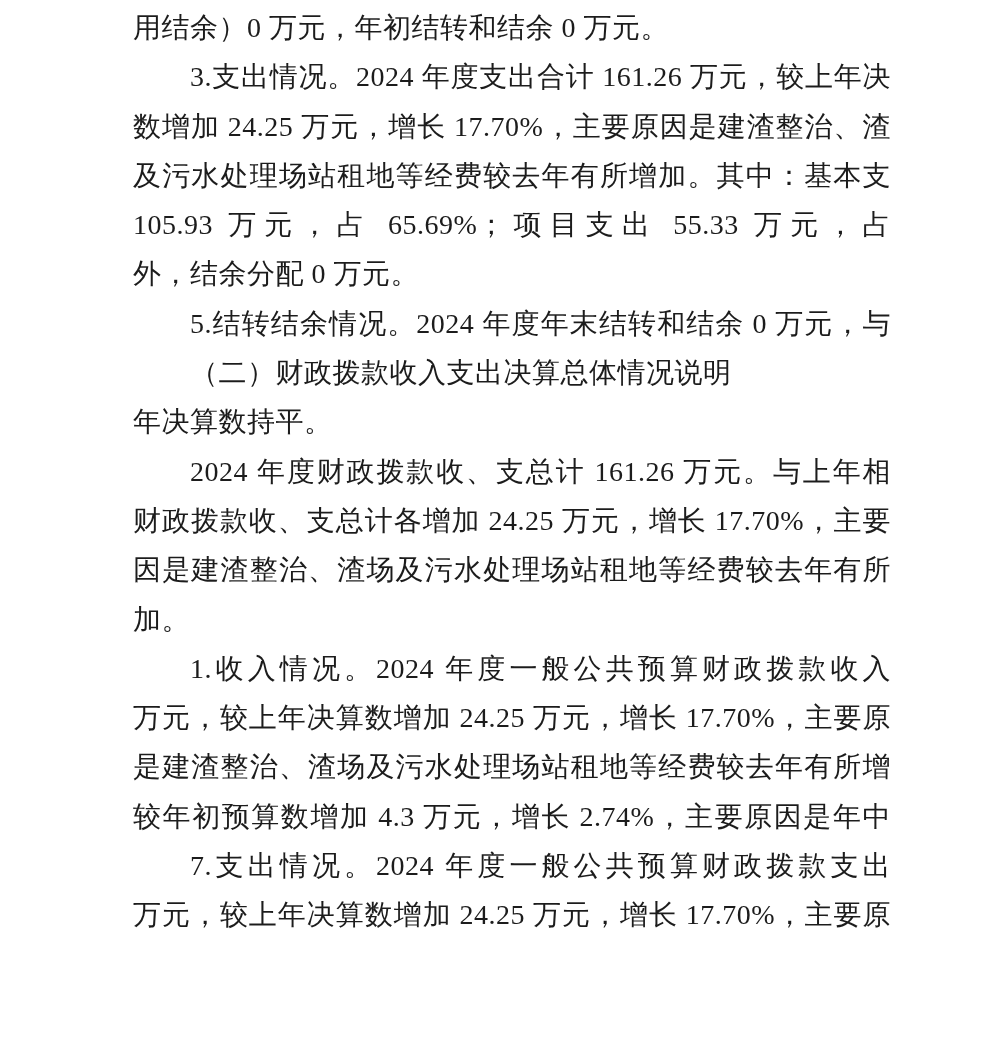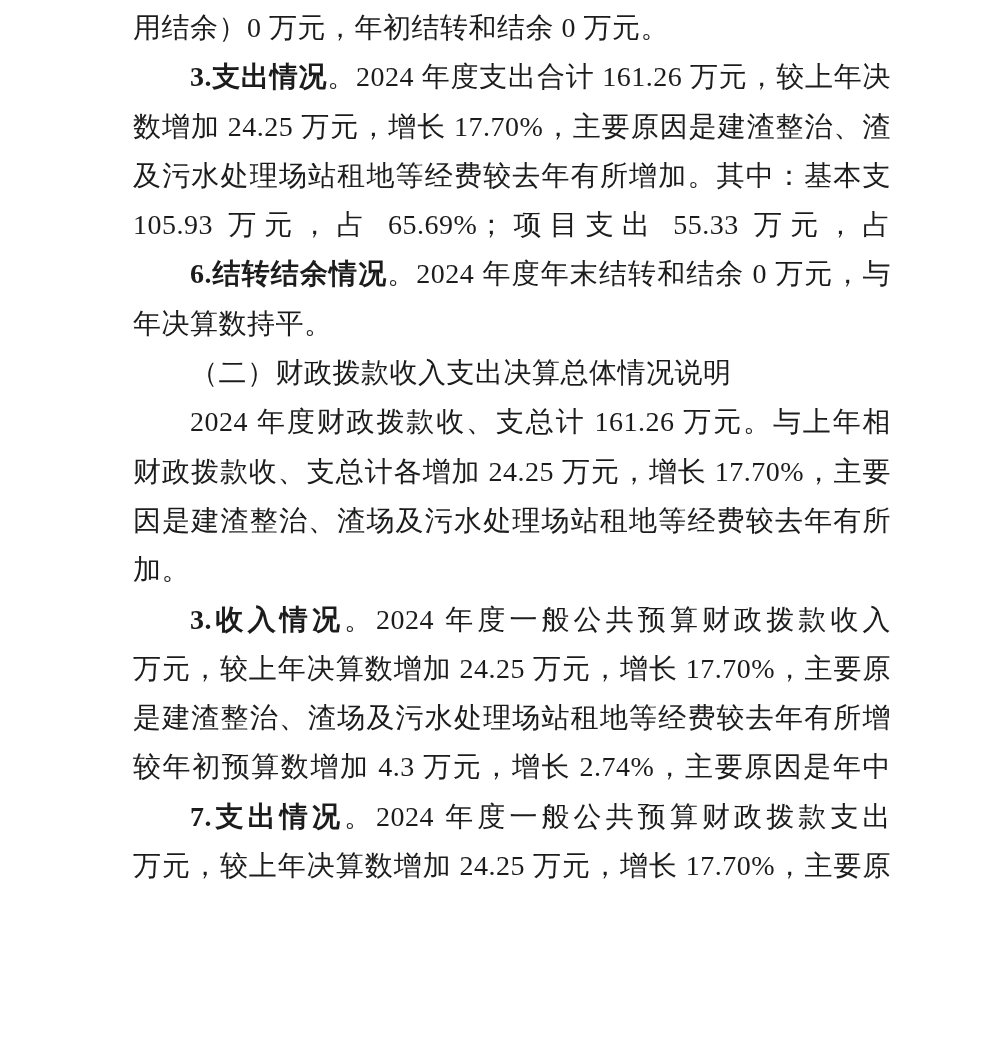--- a/index.html
+++ b/index.html
@@ -37,40 +37,41 @@
   }
   .line.justify {
     white-space: normal;
     text-align: justify;
     text-align-last: justify;
   }
   .line.indent {
     text-indent: 57px;
   }
   .bold {
-    font-weight: bold;
+    font-weight: normal;
   }
 </style>
 </head>
 <body>
 
 <div class="page">
   <div class="doc">
       <div class="line"><span>用结余）0 万元，年初结转和结余 0 万元。</span></div>
       <div class="line indent justify"><span class="bold">3.支出情况</span><span>。2024 年度支出合计 161.26 万元，较上年决算</span></div>
       <div class="line justify"><span>数增加 24.25 万元，增长 17.70%，主要原因是建渣整治、渣场</span></div>
       <div class="line justify"><span>及污水处理场站租地等经费较去年有所增加。其中：基本支出</span></div>
       <div class="line justify"><span>105.93 万元，占 65.69%；项目支出 55.33 万元，占 34.31%。此</span></div>
-      <div class="line indent justify"><span class="bold">6.结转结余情况</span><span>。2024 年度年末结转和结余 0 万元，与上</span></div>
+      <div class="line"><span>外，结余分配 0 万元。</span></div>
+      <div class="line indent justify"><span class="bold">5.结转结余情况</span><span>。2024 年度年末结转和结余 0 万元，与上</span></div>
+      <div class="line indent"><span>（二）财政拨款收入支出决算总体情况说明</span></div>
       <div class="line"><span>年决算数持平。</span></div>
-      <div class="line indent"><span>（二）财政拨款收入支出决算总体情况说明</span></div>
       <div class="line indent justify"><span>2024 年度财政拨款收、支总计 161.26 万元。与上年相比，</span></div>
       <div class="line justify"><span>财政拨款收、支总计各增加 24.25 万元，增长 17.70%，主要原</span></div>
       <div class="line justify"><span>因是建渣整治、渣场及污水处理场站租地等经费较去年有所增</span></div>
       <div class="line"><span>加。</span></div>
-      <div class="line indent justify"><span class="bold">3.收入情况</span><span>。2024 年度一般公共预算财政拨款收入 161.26</span></div>
+      <div class="line indent justify"><span class="bold">1.收入情况</span><span>。2024 年度一般公共预算财政拨款收入 161.26</span></div>
       <div class="line justify"><span>万元，较上年决算数增加 24.25 万元，增长 17.70%，主要原因</span></div>
       <div class="line justify"><span>是建渣整治、渣场及污水处理场站租地等经费较去年有所增加。</span></div>
       <div class="line justify"><span>较年初预算数增加 4.3 万元，增长 2.74%，主要原因是年中追加</span></div>
       <div class="line indent justify"><span class="bold">7.支出情况</span><span>。2024 年度一般公共预算财政拨款支出  161.26</span></div>
       <div class="line justify"><span>万元，较上年决算数增加 24.25 万元，增长 17.70%，主要原因</span></div>
     </div>
 </div>
 
 </body></html>

